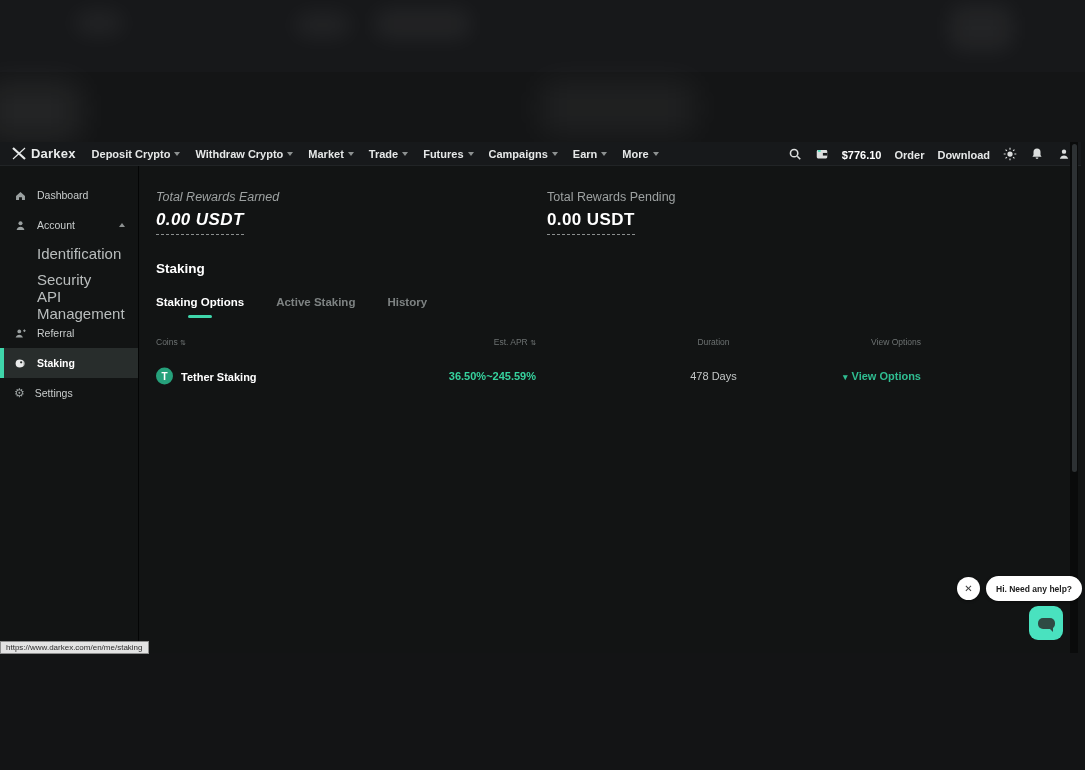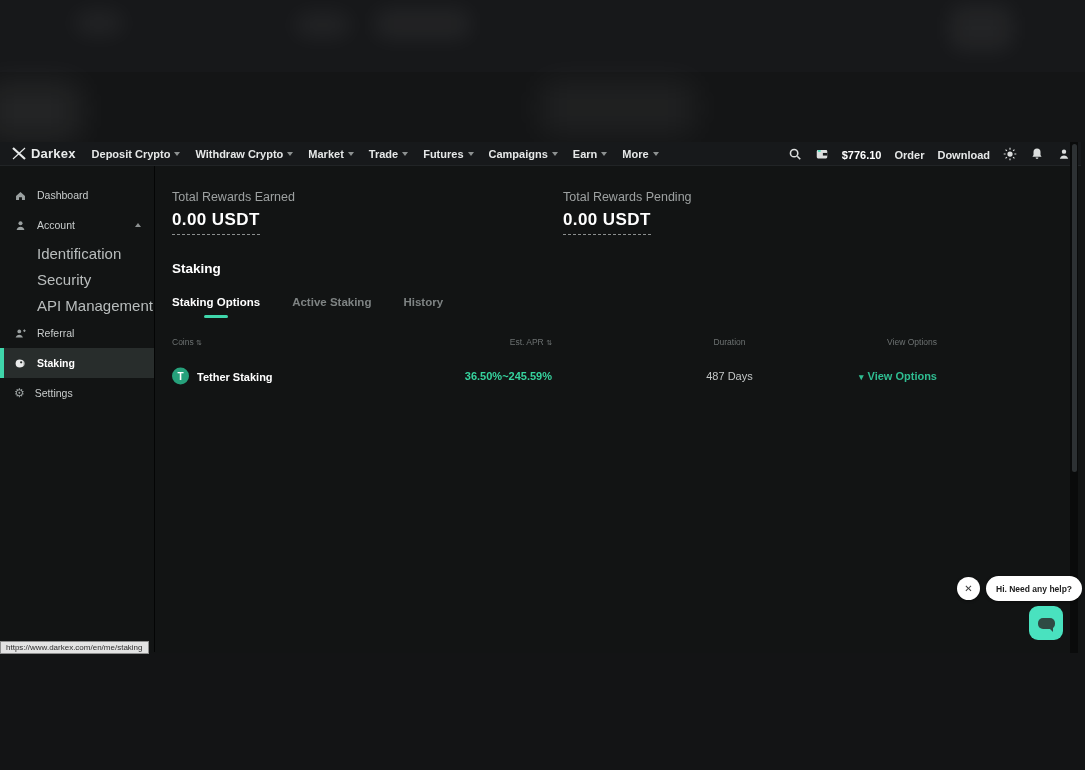--- a/index.html
+++ b/index.html
@@ -32,33 +32,33 @@
   .nav-item { display:flex; align-items:center; gap:4px; margin-right:15px; cursor:pointer; }
   .nav-item span.lbl { color:#e6e8e8; font-size:11px; font-weight:bold; }
   .caret-down { width:0; height:0; border-left:3.5px solid transparent; border-right:3.5px solid transparent; border-top:4px solid #8d9191; display:inline-block; }
   .nav-right { margin-left:auto; display:flex; align-items:flex-end; gap:13px; }
   .icon { color:#dcdede; display:flex; align-items:center; }
   .balance { color:#fff; font-size:11px; font-weight:bold; }
   .nav-link { color:#e6e8e8; font-size:11px; font-weight:bold; cursor:pointer; }
 
   
   .app-body { display:flex; height:486px; }
-  .sidebar { width:155px; border-right:1px solid #040505; padding-top:14px; background:#121414; }
+  .sidebar { width:139px; border-right:1px solid #040505; padding-top:14px; background:#121414; }
   .side-item { height:30px; display:flex; align-items:center; gap:10px; padding-left:14px; font-size:10.5px; color:#c9cdcd; position:relative; cursor:pointer; }
   .side-item .icon { color:#9aa0a0; }
   .side-item.active { background:#282d2c; border-left:4px solid #3fd6ab; padding-left:10px; color:#fff; font-weight:bold; }
   .side-item.active .icon { color:#e9ebeb; }
   .side-sub { height:26px; display:flex; align-items:center; padding-left:37px; font-size:15px; color:#b9bdbd; cursor:pointer; }
   .caret-up { position:absolute; right:13px; width:0; height:0; border-left:3.5px solid transparent; border-right:3.5px solid transparent; border-bottom:4.5px solid #8d9191; }
   .gear-glyph { font-size:12px; line-height:1; }
 
   
   .content { flex:1; padding:24px 0 0 17px; }
   .summary { display:flex; }
-  .sum-block1 { width:391px; }
+  .sum-block1 { width:391px;font-style:italic; }
   .sum-label { font-size:12.5px; color:#9da1a1; margin-bottom:6px; }
   .sum-value { display:inline-block; font-size:17px; font-weight:bold; color:#fff; letter-spacing:.4px; padding-bottom:4px; border-bottom:1.5px dashed #8a8e8e; }
   .staking-title { margin-top:26px; font-size:13.5px; font-weight:bold; color:#fff; }
   .tabs { margin-top:20px; display:flex; gap:32px; }
   .tab { font-size:11.5px; font-weight:bold; color:#7e8383; cursor:pointer; position:relative; padding-bottom:2px; }
   .tab.active { color:#fff; }
   .tab.active::after { content:""; position:absolute; left:50%; transform:translateX(-50%); bottom:-8px; width:24px; height:3px; border-radius:2px; background:#3fd6ab; }
 
   .table { margin-top:27px; width:765px; }
   .t-head { position:relative; height:12px; font-size:8.5px; color:#6d7272; }
@@ -282,21 +282,21 @@
             <span>View Options</span>
           </div>
         </div>
 
         <div class="t-row">
           <div class="c1 coin-cell">
             <span class="tether-icon">T</span>
             <span>Tether Staking</span>
           </div>
           <div class="c2 apr">36.50%~245.59%</div>
-          <div class="c3 duration">487 Days</div>
+          <div class="c3 duration">478 Days</div>
           <div class="c4 action">
             <span class="tri">▾</span><span>View Options</span>
           </div>
         </div>
       </div>
     </div>
   </div>
 </div>
 
 <div class="scrollbar">

